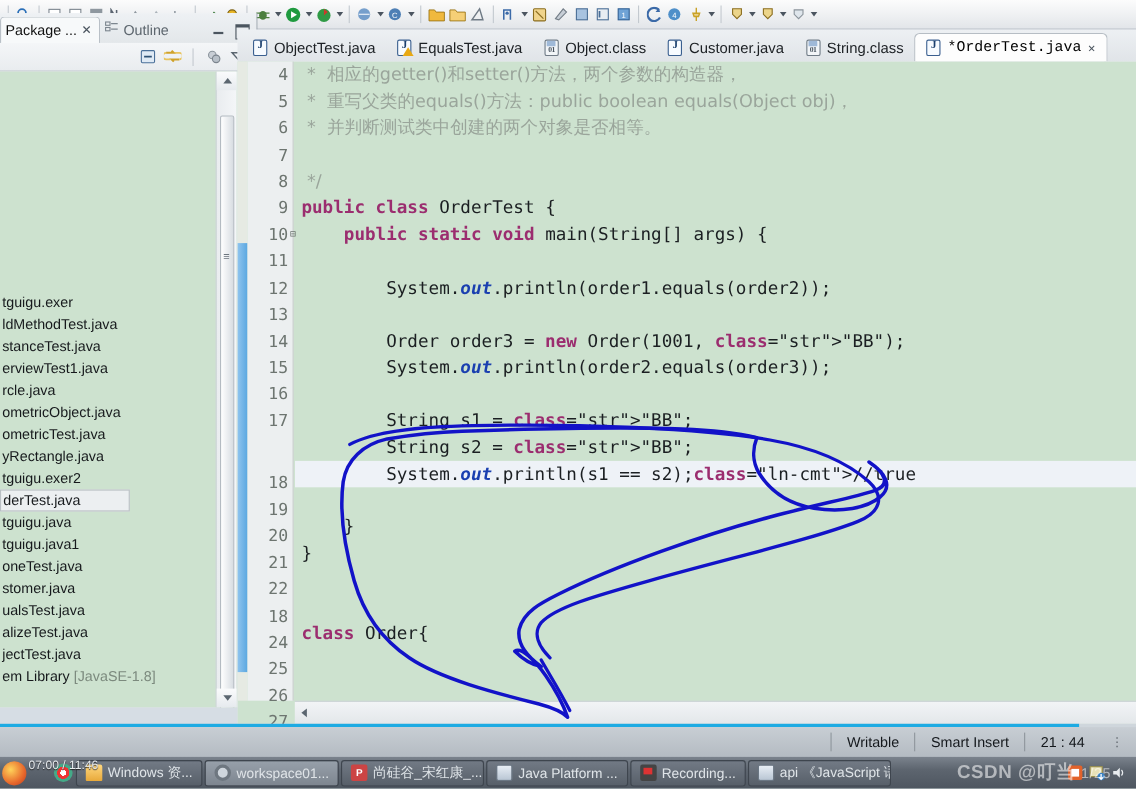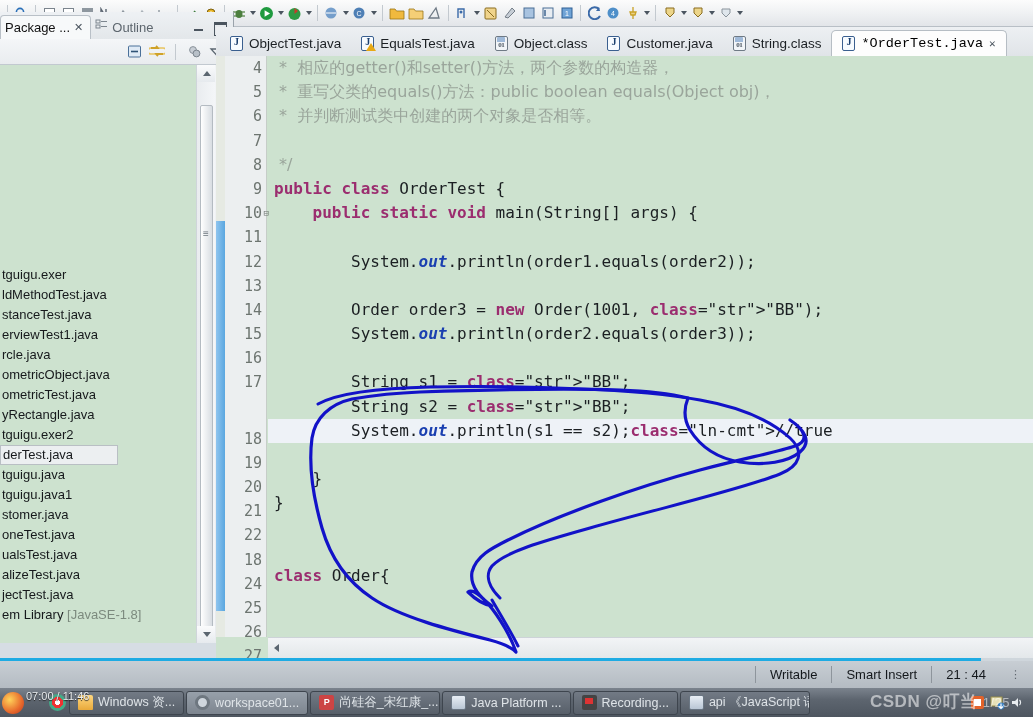--- a/index.html
+++ b/index.html
@@ -445,22 +445,22 @@
         <div class="fitem"><span>stanceTest.java</span></div>
         <div class="fitem"><span>erviewTest1.java</span></div>
         <div class="fitem"><span>rcle.java</span></div>
         <div class="fitem"><span>ometricObject.java</span></div>
         <div class="fitem"><span>ometricTest.java</span></div>
         <div class="fitem"><span>yRectangle.java</span></div>
         <div class="fitem"><span>tguigu.exer2</span></div>
         <div class="fitem sel"><span>derTest.java</span></div>
         <div class="fitem"><span>tguigu.java</span></div>
         <div class="fitem"><span>tguigu.java1</span></div>
+        <div class="fitem"><span>oneTest.java</span></div>
         <div class="fitem"><span>stomer.java</span></div>
-        <div class="fitem"><span>oneTest.java</span></div>
         <div class="fitem"><span>ualsTest.java</span></div>
         <div class="fitem"><span>alizeTest.java</span></div>
         <div class="fitem"><span>jectTest.java</span></div>
         <div class="fitem"><span>em Library</span><span class="dim"> [JavaSE-1.8]</span></div>
       </div>
     <div id="lp-vscroll">
       <div class="sc-arrow up"></div>
       <div id="lp-thumb"></div>
       <div class="sc-arrow dn" style="position:absolute;bottom:0;left:0;"></div>
     </div>

